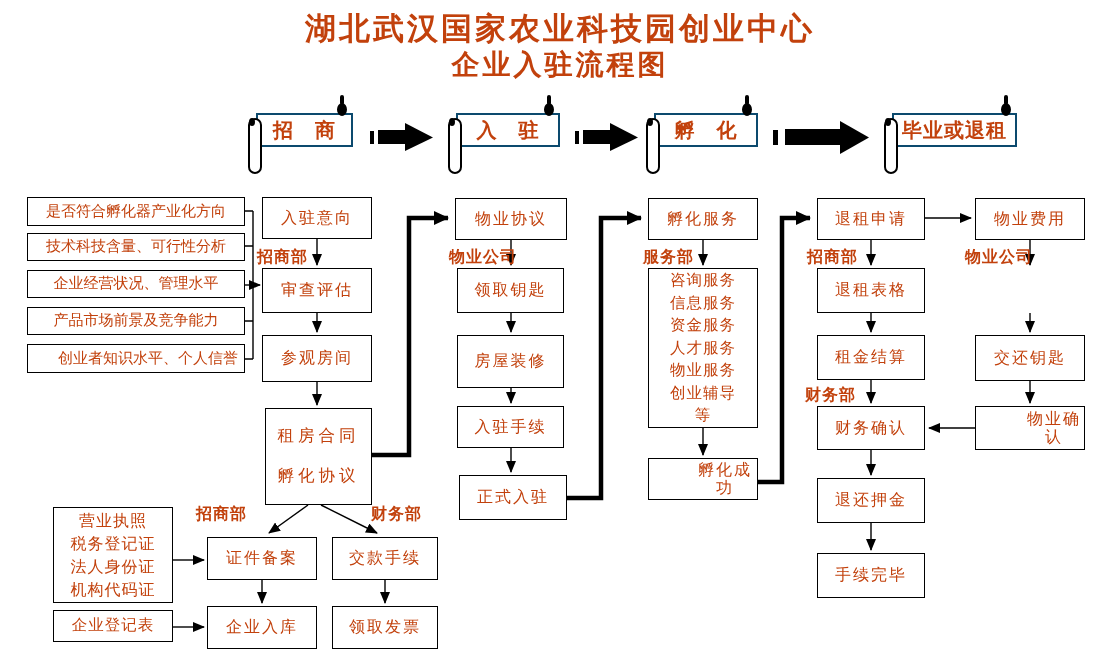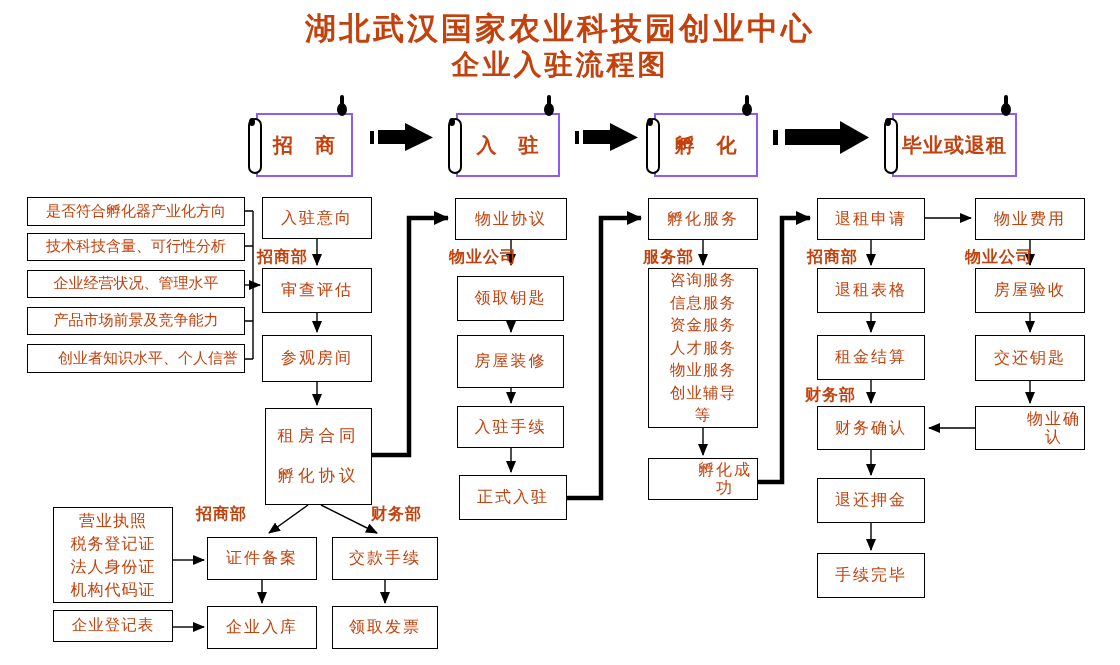--- a/index.html
+++ b/index.html
@@ -4,21 +4,21 @@
 <style>
   html,body{margin:0;padding:0;background:#fff;}
   #stage{
     position:relative;width:1120px;height:665px;background:#fff;overflow:hidden;
     font-family:"DejaVu Serif","Liberation Serif",serif;color:#c2410c;
   }
   #stage svg.wires{position:absolute;left:0;top:0;width:1120px;height:665px;}
   .title-line{position:absolute;left:0;width:1120px;text-align:center;font-weight:bold;}
   .t1{top:8px;font-size:31px;letter-spacing:3px;}
   .t2{top:46px;font-size:28px;letter-spacing:3px;}
-  .banner{position:absolute;height:64px;border:2px solid #8b5cf6;background:#fff;box-sizing:border-box;
+  .banner{position:absolute;height:34px;border:2px solid #0c4a6e;background:#fff;box-sizing:border-box;
     display:flex;align-items:center;justify-content:center;}
   .banner .lbl{font-weight:bold;font-size:20px;white-space:pre;letter-spacing:1px;}
   .roll{position:absolute;left:-10px;top:3px;width:14px;height:56px;border:2px solid #000;
     border-radius:7px;background:#fff;box-sizing:border-box;}
   .roll::before{content:"";position:absolute;top:-2px;left:-1px;width:6px;height:8px;background:#000;border-radius:50%;}
   .pin{position:absolute;right:3px;top:-20px;width:12px;height:21px;}
   .pin::before{content:"";position:absolute;left:4px;top:0;width:4px;height:10px;background:#000;border-radius:2px;}
   .pin::after{content:"";position:absolute;left:1px;top:8px;width:10px;height:13px;background:#000;border-radius:50%;}
   .node{position:absolute;border:1.5px solid #000;background:#fff;box-sizing:border-box;
     display:flex;align-items:center;justify-content:center;text-align:center;
@@ -147,21 +147,21 @@
     <span>法人身份证</span>
     <span>机构代码证</span>
   </div>
   <div class="node" style="left:53px;top:610px;width:120px;height:32px;font-size:15.5px;letter-spacing:1px;">企业登记表</div>
   <div class="node" style="left:207px;top:537px;width:110px;height:43px;">证件备案</div>
   <div class="node" style="left:207px;top:606px;width:110px;height:43px;">企业入库</div>
   <div class="node" style="left:332px;top:537px;width:106px;height:43px;">交款手续</div>
   <div class="node" style="left:332px;top:606px;width:106px;height:43px;">领取发票</div>
 
   <div class="node" style="left:455px;top:198px;width:112px;height:42px;">物业协议</div>
-  <div class="node" style="left:457px;top:276px;width:107px;height:45px;">领取钥匙</div>
+  <div class="node" style="left:457px;top:268px;width:107px;height:45px;">领取钥匙</div>
   <div class="node" style="left:457px;top:335px;width:107px;height:53px;">房屋装修</div>
   <div class="node" style="left:457px;top:406px;width:107px;height:42px;">入驻手续</div>
   <div class="node" style="left:459px;top:475px;width:108px;height:45px;">正式入驻</div>
 
   <div class="node" style="left:648px;top:198px;width:110px;height:42px;">孵化服务</div>
   <div class="node multi svc" style="left:648px;top:268px;width:110px;height:160px;">
     <span>咨询服务</span>
     <span>信息服务</span>
     <span>资金服务</span>
     <span>人才服务</span>
@@ -172,21 +172,20 @@
   <div class="node" style="left:648px;top:458px;width:110px;height:42px;padding-left:44px;">孵化成功</div>
 
   <div class="node" style="left:817px;top:198px;width:108px;height:42px;">退租申请</div>
   <div class="node" style="left:817px;top:268px;width:108px;height:45px;">退租表格</div>
   <div class="node" style="left:817px;top:335px;width:108px;height:45px;">租金结算</div>
   <div class="node" style="left:817px;top:406px;width:108px;height:44px;">财务确认</div>
   <div class="node" style="left:817px;top:478px;width:108px;height:45px;">退还押金</div>
   <div class="node" style="left:817px;top:553px;width:108px;height:45px;">手续完毕</div>
 
   <div class="node" style="left:975px;top:198px;width:110px;height:42px;">物业费用</div>
-  <div class="node" style="left:975px;top:268px;width:110px;height:45px;">房屋验收</div>
   <div class="node" style="left:975px;top:335px;width:110px;height:46px;">交还钥匙</div>
   <div class="node" style="left:975px;top:406px;width:110px;height:44px;padding-left:48px;">物业确认</div>
 
   <div class="dept" style="left:257px;top:247px;">招商部</div>
   <div class="dept" style="left:449px;top:247px;">物业公司</div>
   <div class="dept" style="left:643px;top:247px;">服务部</div>
   <div class="dept" style="left:807px;top:247px;">招商部</div>
   <div class="dept" style="left:965px;top:247px;">物业公司</div>
   <div class="dept" style="left:805px;top:385px;">财务部</div>
   <div class="dept" style="left:196px;top:504px;">招商部</div>

